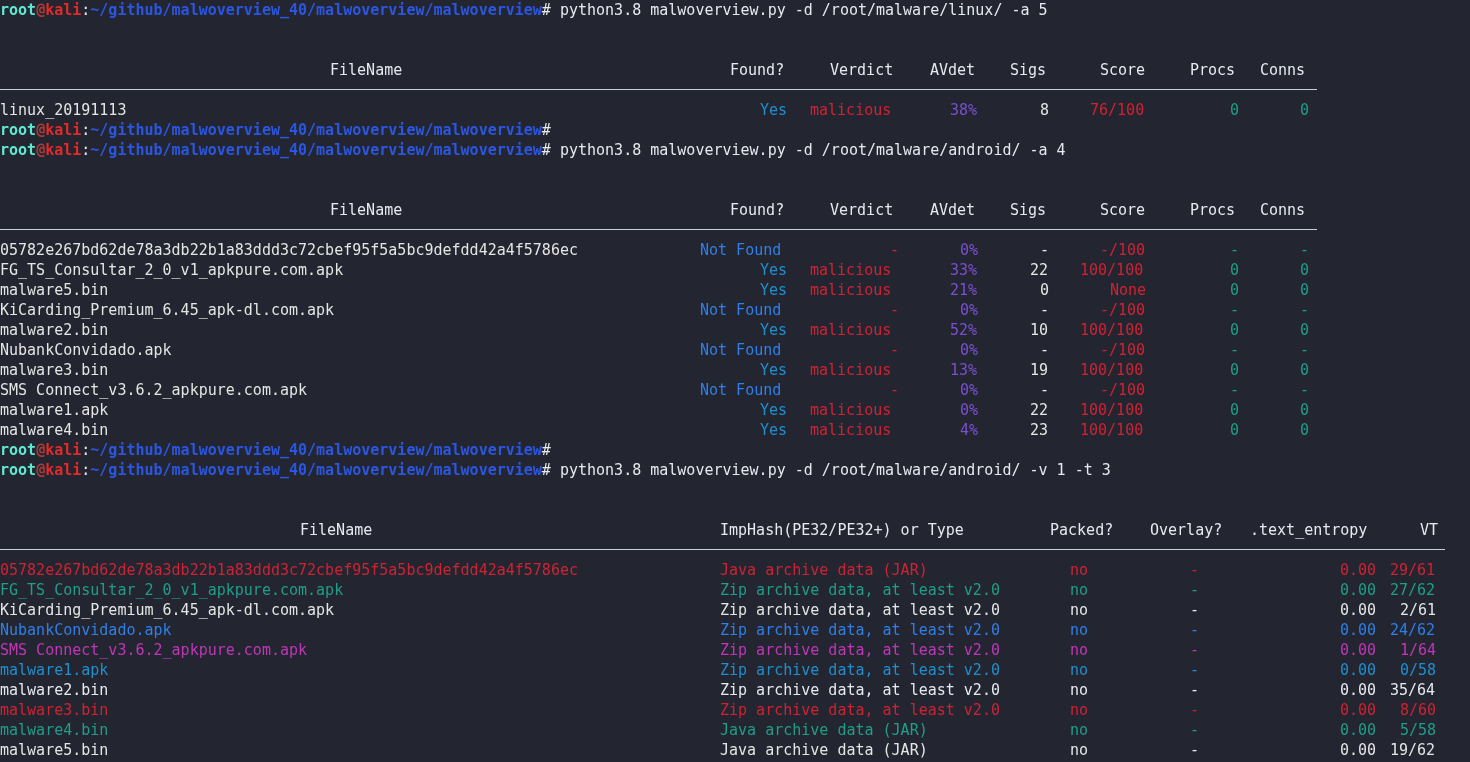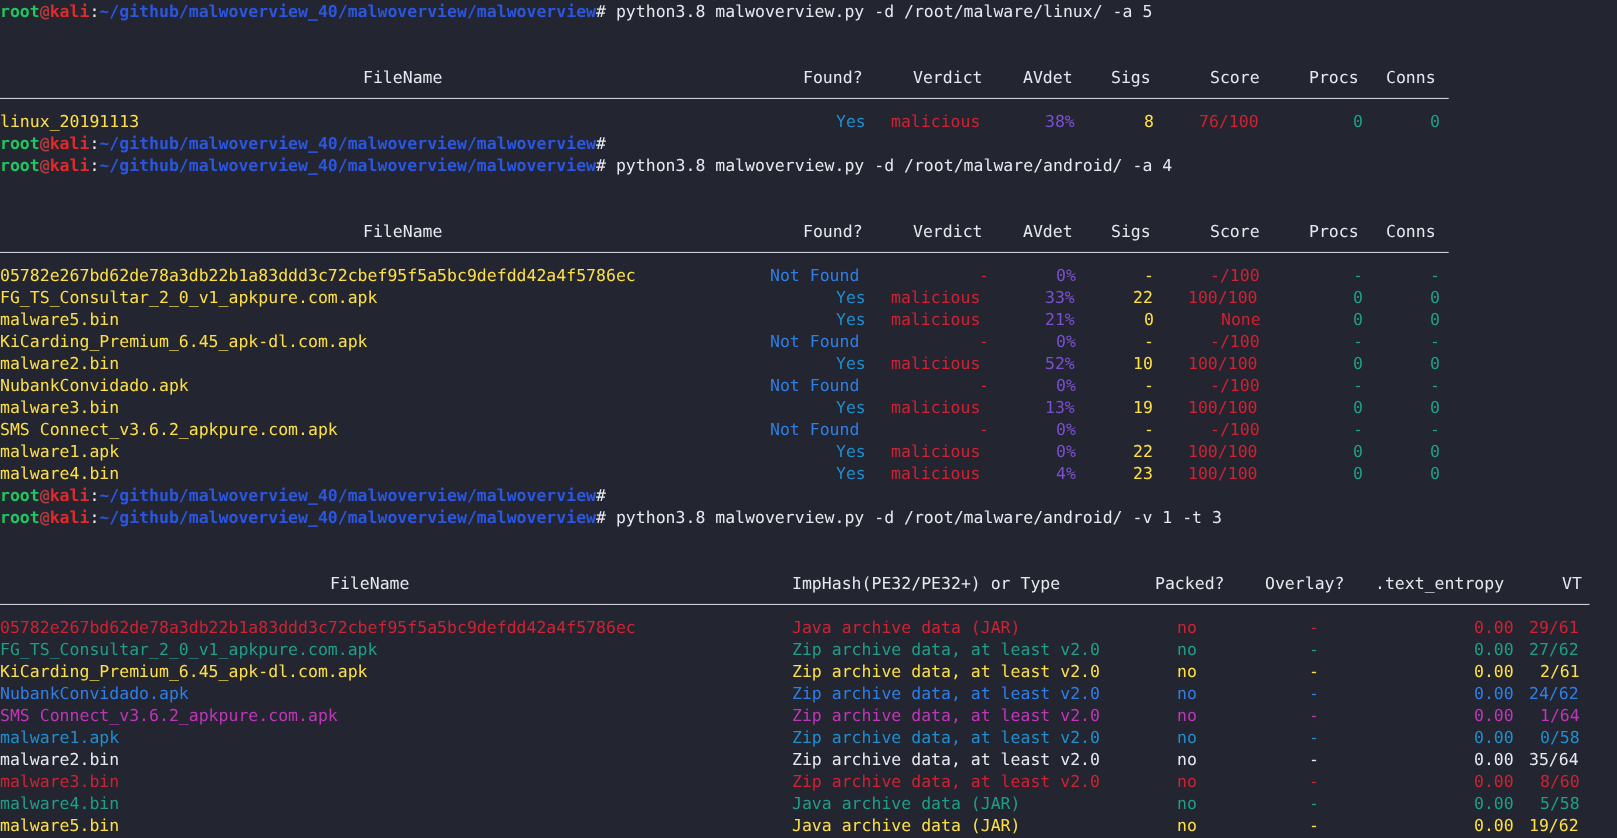--- a/index.html
+++ b/index.html
@@ -24,21 +24,21 @@
     white-space: pre;
   }
   .line {
     height: 20px;
     line-height: 20px;
     white-space: pre;
     letter-spacing: 0px;
   }
 
   
-  .p-user { color: #22c55e; font-weight: bold; }
+  .p-user { color: #5eead4; font-weight: bold; }
   .p-at   { color: #b03a3a; font-weight: bold; }
   .p-host { color: #e02b2b; font-weight: bold; }
   .p-colon{ color: #e6e9ef; }
   .p-path { color: #2b56e0; font-weight: bold; }
   .p-hash { color: #e6e9ef; }
   .cmd    { color: #e6e9ef; }
 
   
   .hdr { color: #e6e9ef; }
   .rule-wrap { height: 20px; position: relative; }
@@ -46,21 +46,21 @@
     position: absolute;
     top: 9px;
     left: 0;
     height: 1px;
     background: #c9cfdb;
   }
 
   
   .c-white   { color: #e6e9ef; }
   .c-red     { color: #cf2233; }
-  .c-orange  { color: #fde047; }
+  .c-orange  { color: #e5e5e5; }
   .c-teal    { color: #1f9e8a; }
   .c-cyan    { color: #1f8fd0; }
   .c-blue    { color: #2f7fe8; }
   .c-purple  { color: #7b4fd0; }
   .c-magenta { color: #c036b8; }
   .c-green   { color: #1f9e8a; }
 
   .cell { display: inline-block; }
 </style>
 </head>

